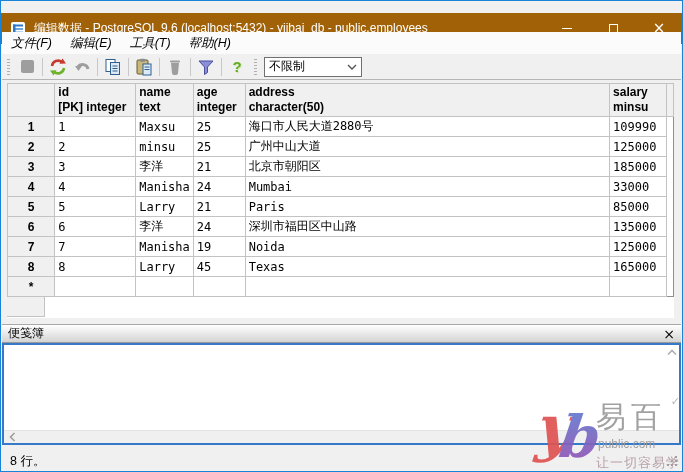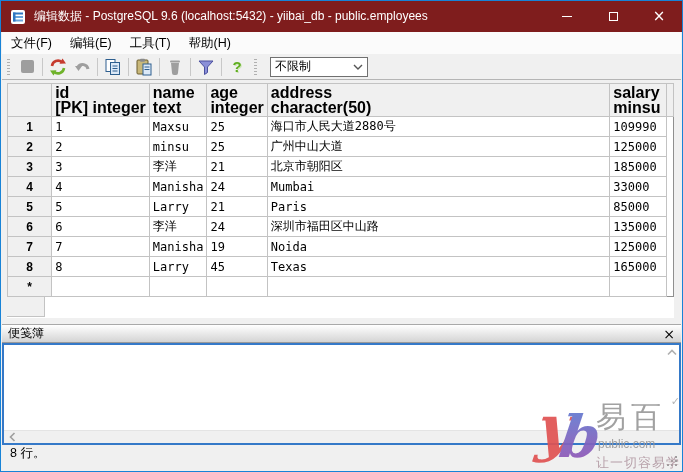--- a/index.html
+++ b/index.html
@@ -4,60 +4,60 @@
 <style>
   * { margin:0; padding:0; box-sizing:border-box; }
   html,body { background:#ddd; }
   .window {
     position:relative; width:683px; height:472px;
     font-family:"Liberation Sans", sans-serif;
     background:#f0f0f0; border:1px solid #1883d7; overflow:hidden;
   }
   
   .titlebar {
-    position:absolute; left:0; top:0; right:0; height:31px;
-    background:#7f1d1d; display:flex; align-items:center; color:#fff;
+    position:absolute; left:0; top:12px; right:0; height:31px;
+    background:#a16207; display:flex; align-items:center; color:#fff;
   }
   .app-icon { width:16px; height:16px; margin:0 8px 0 9px; flex:0 0 auto; }
   .title-text { font-size:12px; white-space:nowrap; overflow:hidden; }
   .caption-btns { margin-left:auto; display:flex; height:100%; }
   .cap-btn { width:46px; height:100%; display:flex; align-items:center; justify-content:center; color:#fff; }
   .min-glyph { width:10px; height:1px; background:#fff; }
   .max-glyph { width:9px; height:9px; border:1px solid #fff; }
   .close-glyph { font-size:15px; line-height:1; font-family:"DejaVu Sans",sans-serif; }
   
   .menubar {
     position:absolute; left:1px; right:1px; top:31px; height:22px;
     background:#fbfbfb; display:flex; align-items:center; font-size:12.5px; color:#000;
   }
-  .menu-item { padding:3px 9px; }
+  .menu-item { padding:3px 9px;font-style:italic; }
   
   .toolbar {
     position:absolute; left:1px; right:1px; top:53px; height:26px;
     background:#f0f0f0; border-bottom:1px solid #b5b5b5;
     display:flex; align-items:center;
   }
   .grip { width:3px; height:16px; margin:0 5px;
     background:repeating-linear-gradient(to bottom,#b0b0b0 0 1px,transparent 1px 3px); }
   .tbtn { width:24px; height:22px; display:flex; align-items:center; justify-content:center; }
   .tsep { width:1px; height:18px; background:#c8c8c8; margin:0 3px; }
   .save-glyph { width:13px; height:13px; background:#9e9e9e; border-radius:2px; }
   .help-glyph { font-size:15px; font-weight:bold; color:#5fae1f; text-shadow:1px 1px 0 #cfe6b8; }
   .limit-dd {
-    margin-left:8px; width:98px; height:20px; background:#fff; border:1px solid #707070;
+    margin-left:2px; width:98px; height:20px; background:#fff; border:1px solid #707070;
     display:flex; align-items:center; font-size:12px; padding:0 4px; color:#000;
   }
   .limit-dd .dd-arrow { margin-left:auto; }
   
   .grid-wrap { position:absolute; left:6px; top:82px; width:667px; height:235px; background:#fff; }
   table.grid { border-collapse:collapse; table-layout:fixed; }
   .grid th, .grid td { border:1px solid #c3c3c3; overflow:hidden; white-space:nowrap; }
   table.grid { border:1px solid #8f8f8f; }
   .grid th {
-    background:#f0f0f0; font-size:16px; font-weight:bold; text-align:left;
+    background:#f0f0f0; font-size:12px; font-weight:bold; text-align:left;
     padding:1px 3px; height:33px; vertical-align:middle; color:#000;
   }
   .grid th .l { line-height:15px; }
   .grid td { height:20px; padding:0 3px; font-family:"DejaVu Sans Mono",monospace; font-size:12px; color:#000; background:#fff; }
   .grid td.gut { background:#f0f0f0; font-family:"Liberation Sans",sans-serif; font-weight:bold; text-align:center; }
   .grid .fill-h { background:#f0f0f0; }
   .grid td.fill-c { border-top:none; border-right:none; border-bottom:none; background:transparent; }
   .c0{width:48px;} .c1{width:81px;} .c2{width:54px;} .c3{width:52px;} .c4{width:369px;} .c5{width:57px;} .c6{width:5px;}
   .gutter-tail { position:absolute; left:0; top:214px; width:38px; height:20px;
     background:#f0f0f0; border-right:1px solid #c3c3c3; border-bottom:1px solid #c3c3c3; }
@@ -74,21 +74,21 @@
   }
   .pad-text { position:absolute; left:0; top:0; right:14px; bottom:14px; border:none; outline:none; resize:none;
     font-family:"Liberation Sans",sans-serif; font-size:12px; }
   .vscroll-arrow { position:absolute; right:2px; top:4px; }
   .hscrollbar { position:absolute; left:0; right:0; bottom:0; height:13px; background:#f0f0f0;
     border-top:1px solid #e4e4e4; display:flex; align-items:center; }
   .hscroll-arrow { margin-left:5px; }
   
   .statusbar {
     position:absolute; left:1px; right:1px; bottom:1px; height:25px;
-    background:#f0f0f0; display:flex; align-items:flex-start; font-size:12.5px; color:#000; padding:0 8px;
+    background:#f0f0f0; display:flex; align-items:flex-end; font-size:12.5px; color:#000; padding:0 8px;
   }
   .resize-grip { position:absolute; right:3px; bottom:3px; }
   
   .watermark { position:absolute; right:2px; bottom:2px; width:142px; height:72px;
     pointer-events:none; z-index:50; opacity:.92; }
   .wm-y { position:absolute; left:0; top:-6px; font-family:"DejaVu Serif",serif; font-style:italic; font-weight:bold;
     font-size:62px; color:#e05252; transform:skewX(-8deg); }
   .wm-b { position:absolute; left:22px; top:6px; font-family:"DejaVu Serif",serif; font-style:italic; font-weight:bold;
     font-size:58px; background:linear-gradient(#5b7fd4,#9b4fb0); -webkit-background-clip:text; background-clip:text;
     color:transparent; transform:skewX(-8deg); }

